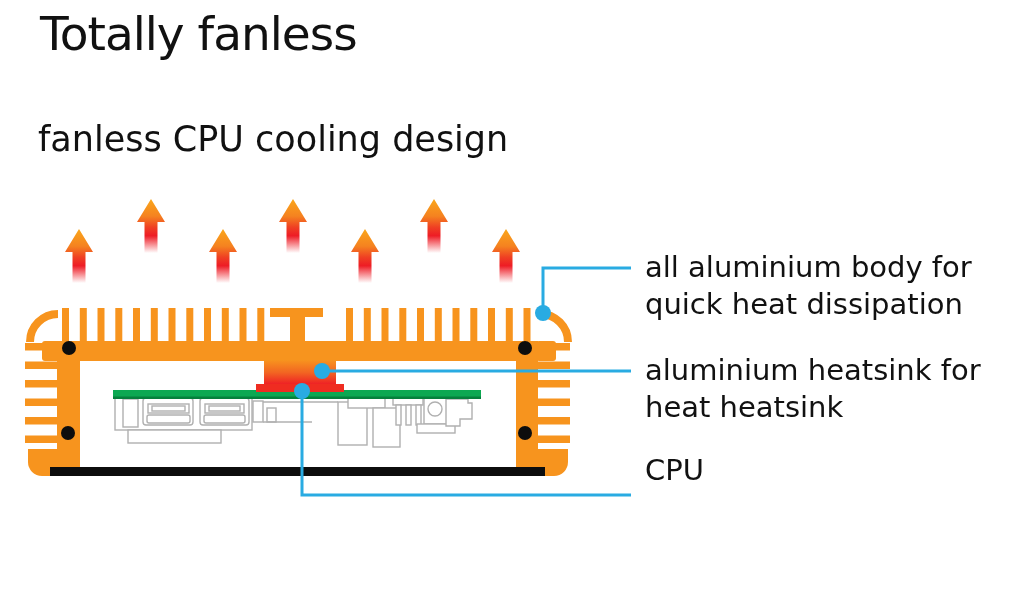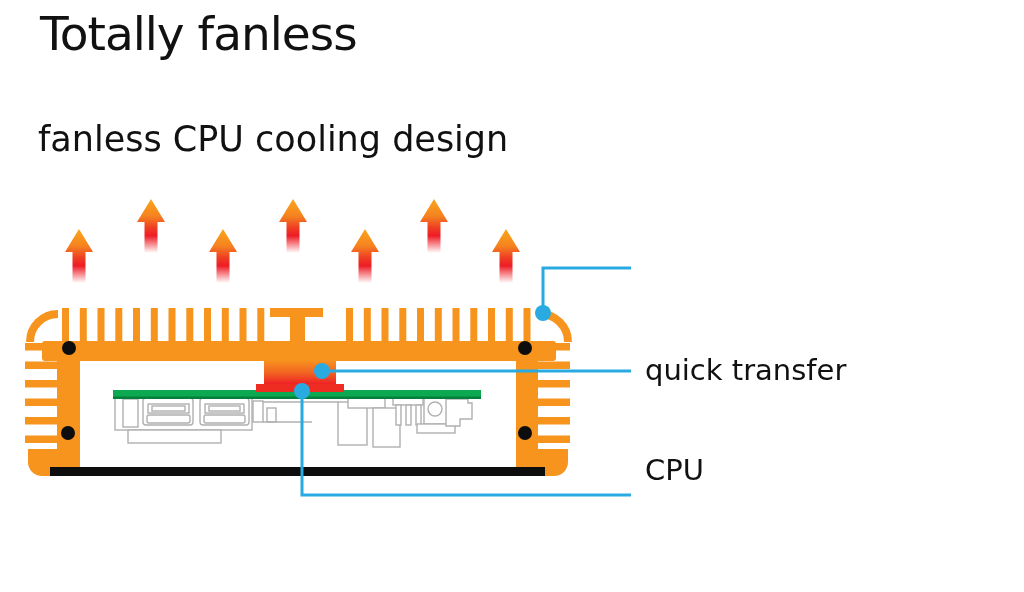--- a/index.html
+++ b/index.html
@@ -176,17 +176,20 @@
     <path class="leader" d="M 543 313 V 268 H 631"></path>
     <path class="leader" d="M 322 371 H 631"></path>
     <path class="leader" d="M 302 391 V 495 H 631"></path>
     <circle class="dot" cx="543" cy="313" r="8"></circle>
     <circle class="dot" cx="322" cy="371" r="8"></circle>
     <circle class="dot" cx="302" cy="391" r="8"></circle>
   </g>
 </svg>
 
 <div class="abs callout" id="label-body">
+  <div>all aluminium body for</div>
+  <div>quick heat dissipation</div>
 </div>
 <div class="abs callout" id="label-heatsink">
-  <div>quick transfer</div>
+  <div>aluminium heatsink for</div>
+  <div>heat heatsink</div>
 </div>
 <div class="abs callout" id="label-cpu">CPU</div>
 
 </body></html>

